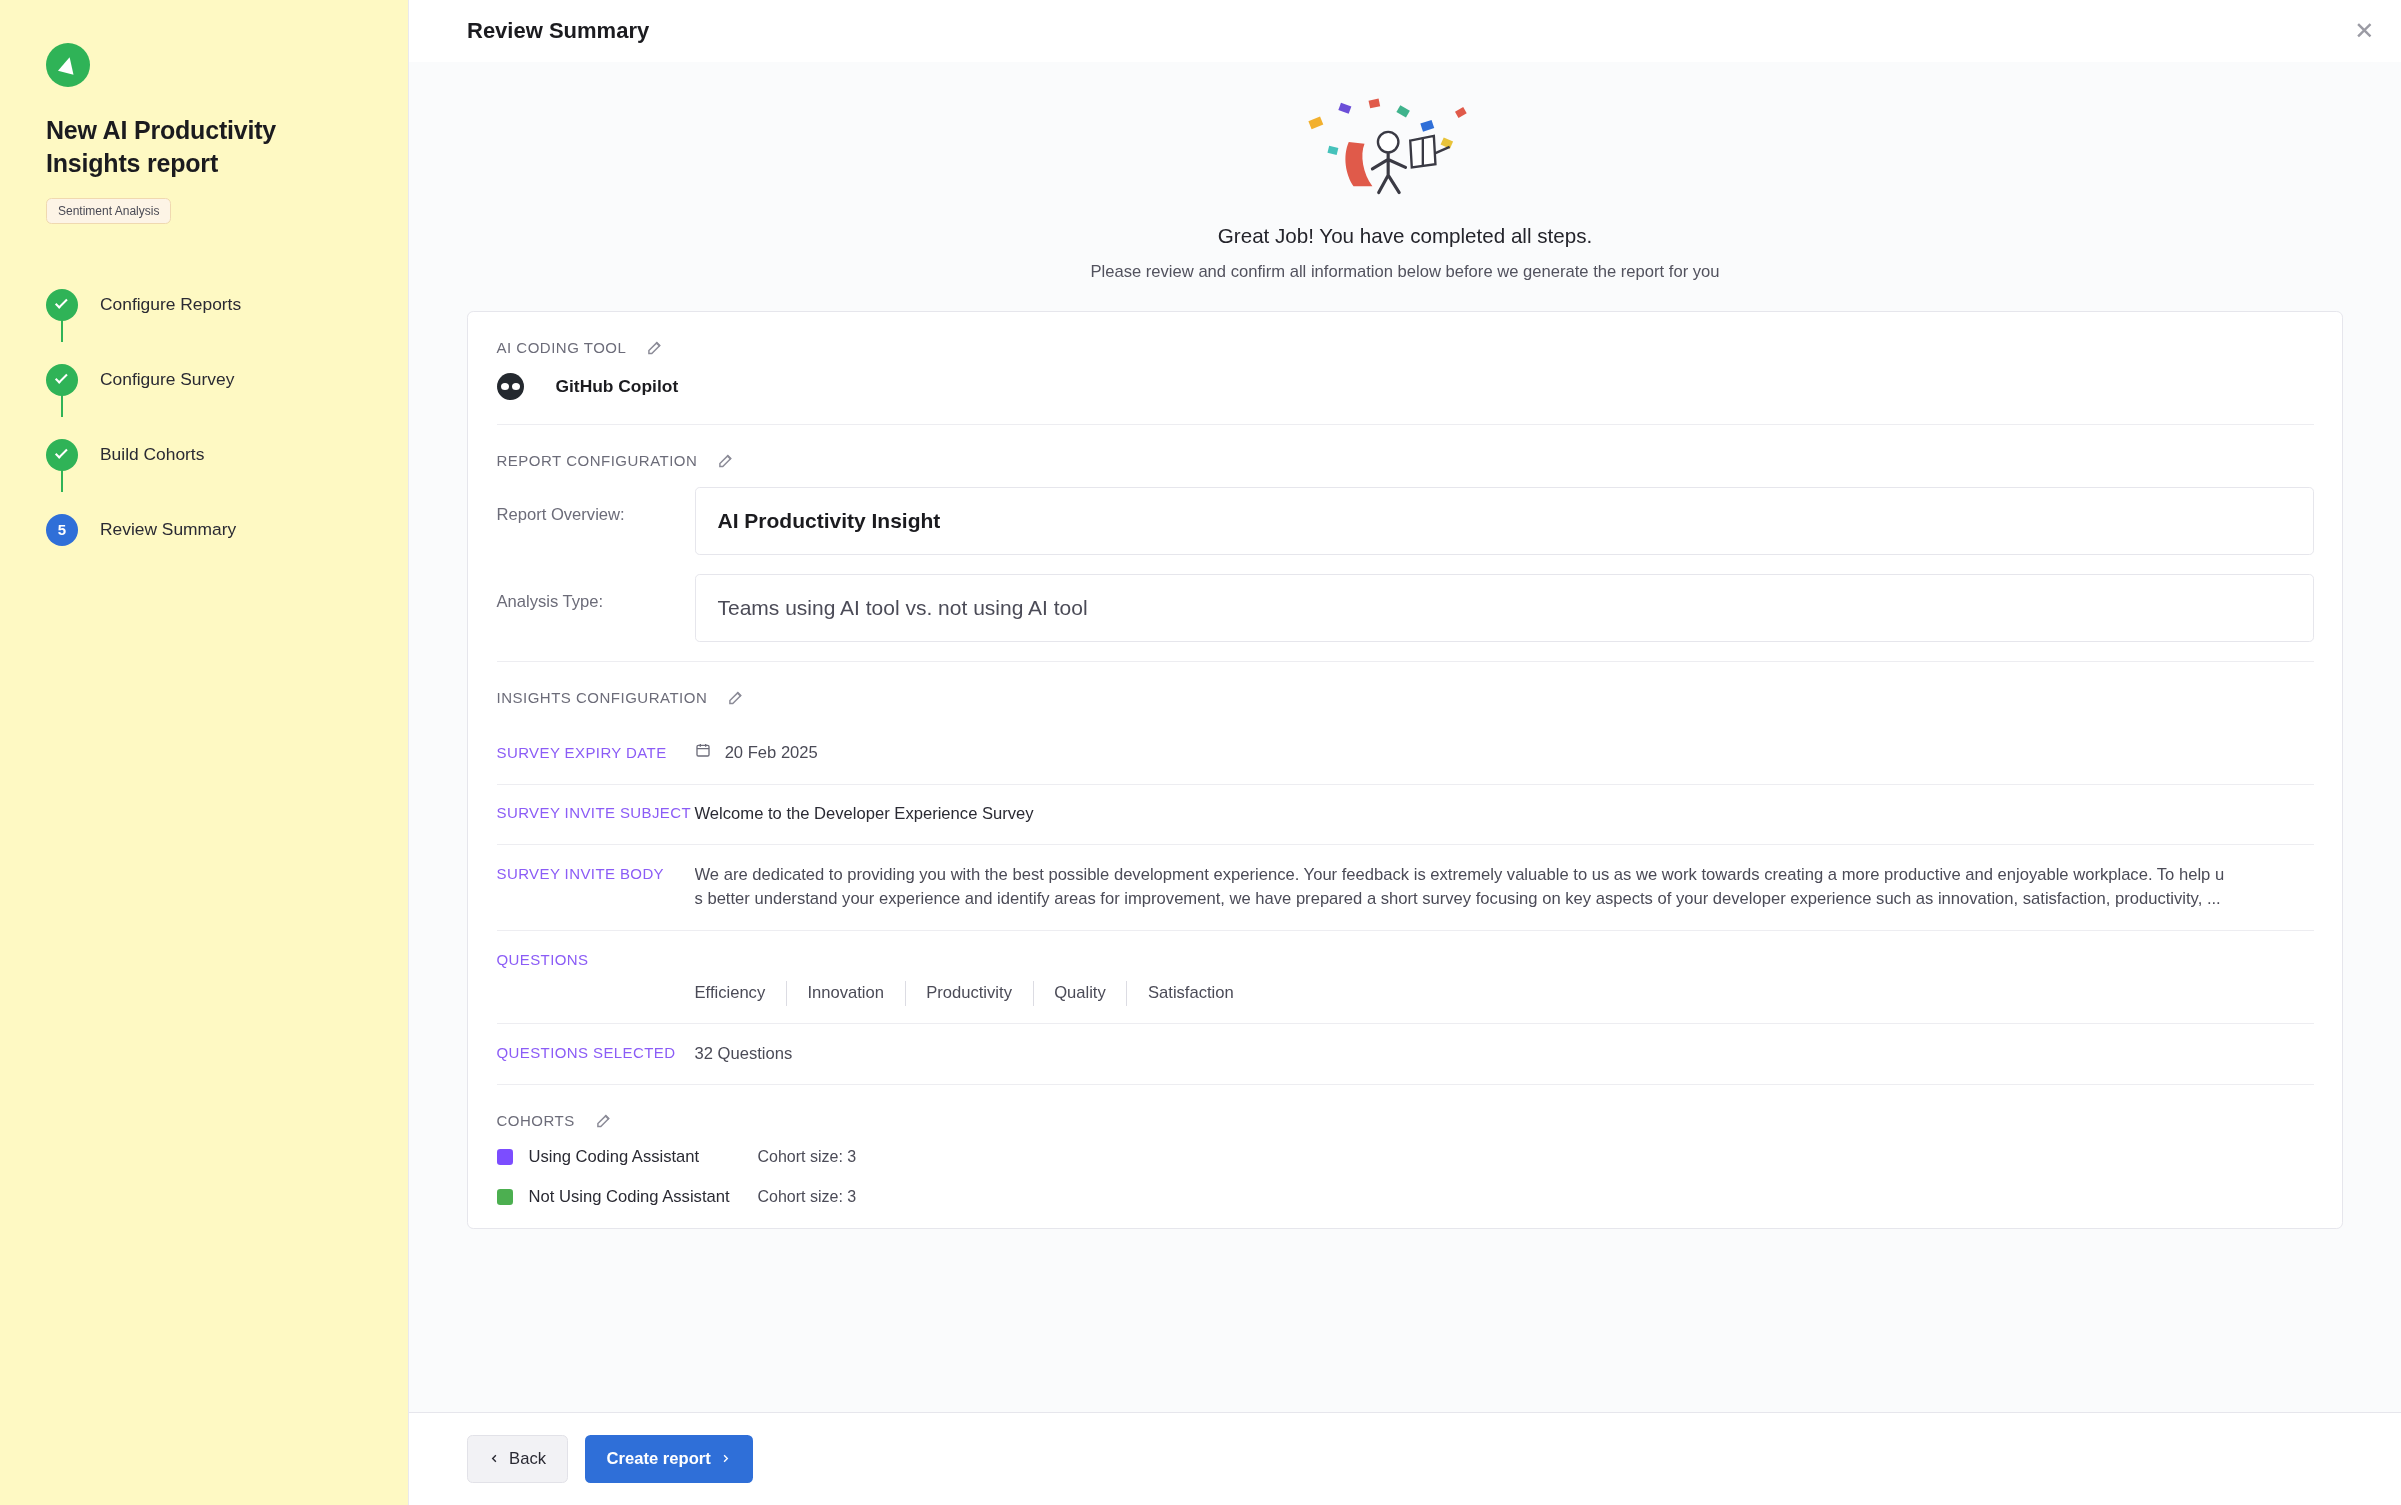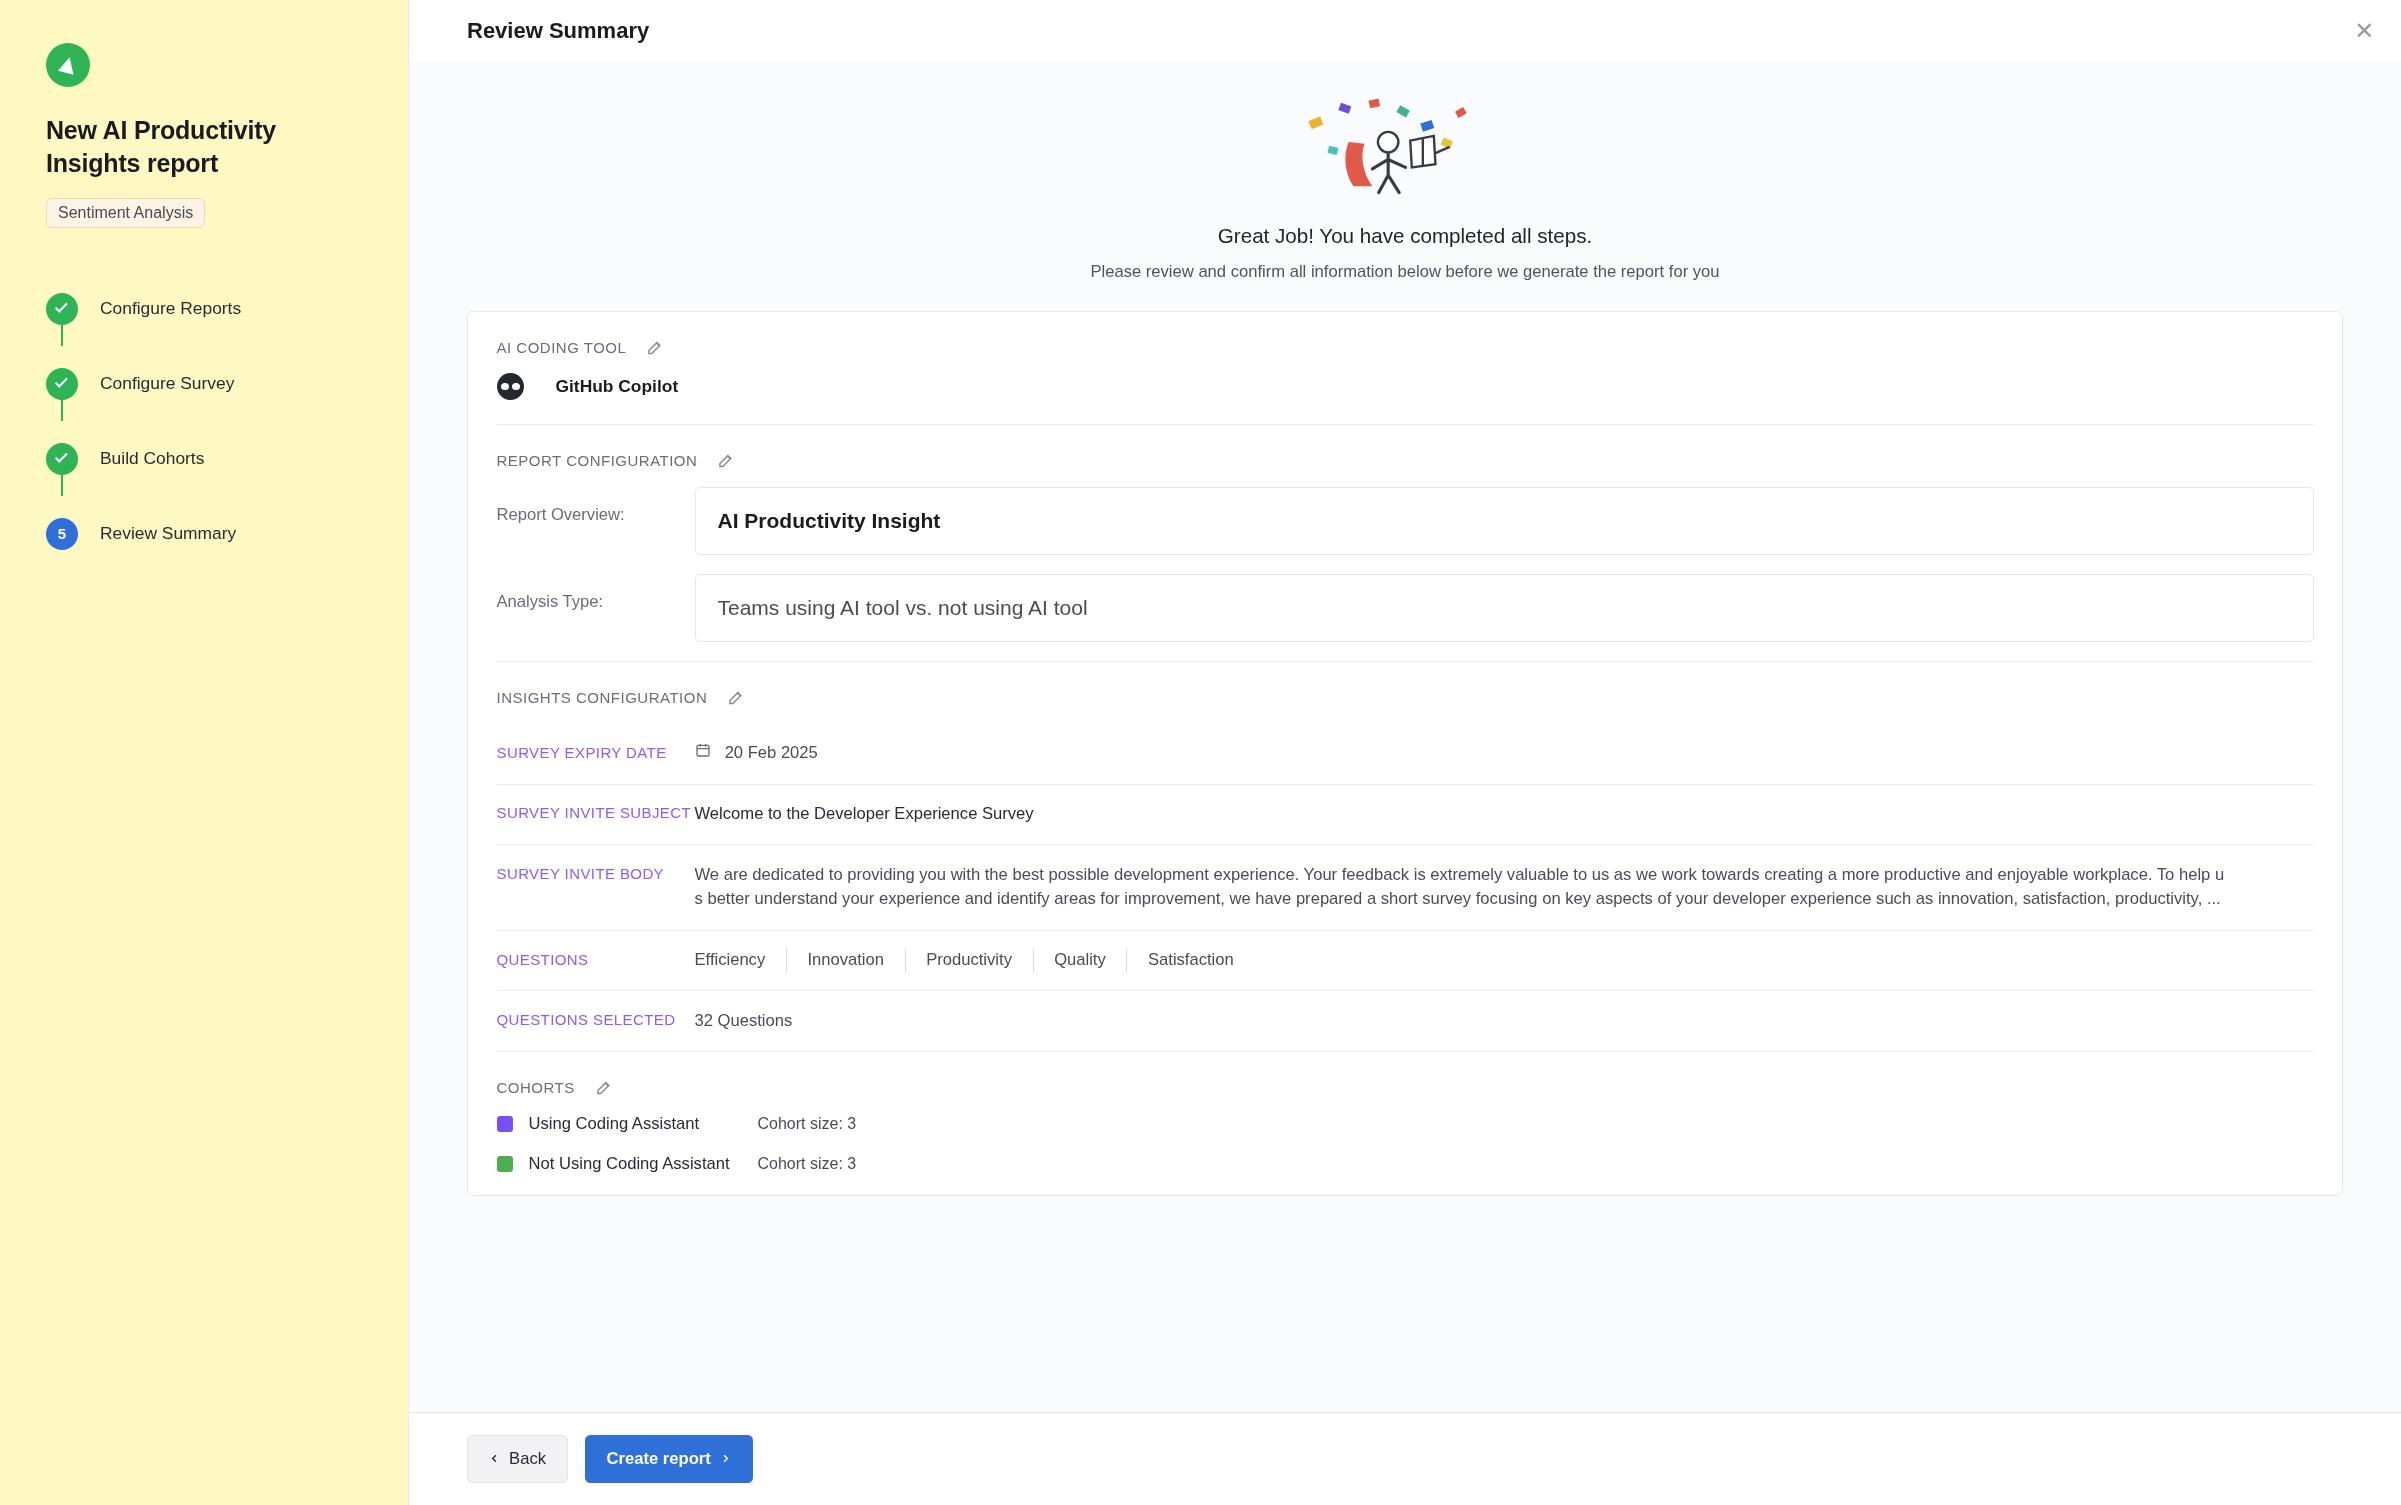--- a/index.html
+++ b/index.html
@@ -47,21 +47,21 @@
   .report-title {
     font-size: 25px;
     font-weight: bold;
     color: #1b1b1f;
     line-height: 1.33;
     letter-spacing: -0.2px;
     margin-bottom: 17.4px;
   }
   .tag {
     display: inline-block;
-    font-size: 16px;
+    font-size: 12px;
     color: #4a4a55;
     background: #fdf4e6;
     border: 0.8px solid #f0d9b0;
     border-radius: 5.5px;
     padding: 4.7px 11px 5.5px 11px;
     margin-bottom: 35px;
   }
   .steps { position: relative; margin-top: 8px; }
   .step {
     display: flex;
@@ -272,20 +272,21 @@
     white-space: nowrap;
     text-overflow: ellipsis;
   }
   .body-text span { display: block; }
   .cats { display: flex; align-items: center; }
   .cat {
     font-size: 16.6px;
     color: #4b4b57;
     padding: 0 20.6px;
     border-right: 0.8px solid #dcdce3;
+    margin-top: 33px;
   }
   .cat:first-child { padding-left: 0; }
   .cat:last-child { border-right: none; }
 
   .cohort-row {
     display: flex;
     align-items: center;
     margin-bottom: 20.6px;
   }
   .swatch {

